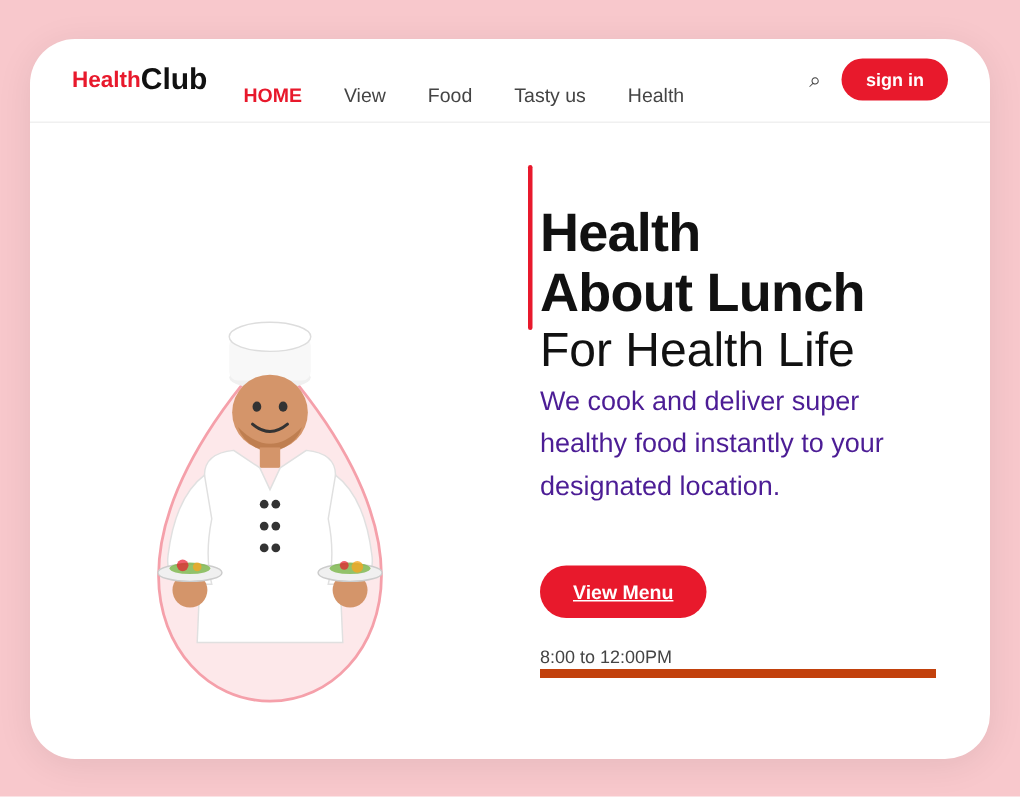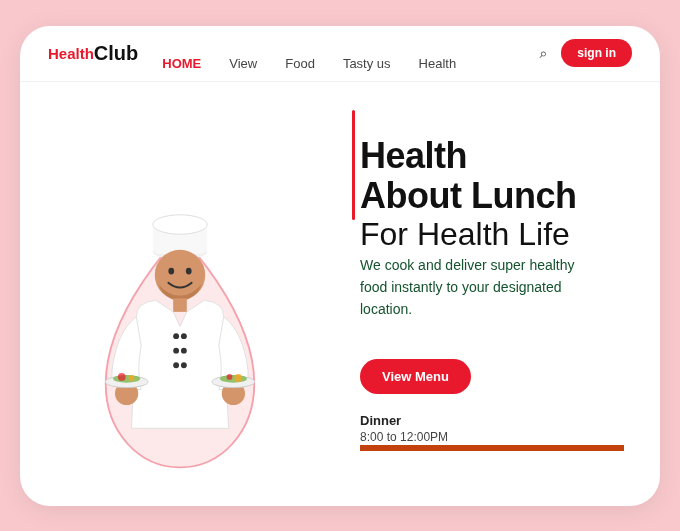--- a/index.html
+++ b/index.html
@@ -180,38 +180,39 @@
     }
 
     .hero-subtitle {
       font-size: 32px;
       font-weight: 400;
       color: #111;
       line-height: 1.2;
     }
 
     .hero-desc {
-      font-size: 14px;
-      color: #14532d;
+      font-size: 18px;
+      color: #4c1d95;
       line-height: 1.6;
       max-width: 240px;
       margin-bottom: 38px;
     }
 
     .view-menu-btn {
       background: #e8192c;
       color: #fff;
       border: none;
       border-radius: 24px;
       padding: 10px 22px;
       font-size: 13px;
       font-weight: 600;
       cursor: pointer;
       width: fit-content;
       margin-bottom: 19px;
+      text-decoration: underline;
     }
 
     .dinner-info {
       display: flex;
       flex-direction: column;
       gap: 2px;
     }
 
     .dinner-label {
       font-size: 13px;
@@ -315,19 +316,18 @@
 
       <div class="hero-title-bold">Health</div>
       <div class="hero-title-bold">About Lunch</div>
       <div class="hero-subtitle">For Health Life</div>
 
       <p class="hero-desc">We cook and deliver super healthy food instantly to your designated location.</p>
 
       <button class="view-menu-btn">View Menu</button>
 
       <div class="dinner-info">
-        <span class="dinner-label">Dinner</span>
         <span class="dinner-time">8:00 to 12:00PM</span>
       </div>
     </div>
 
   </div>
 </div>
 
 </body></html>

